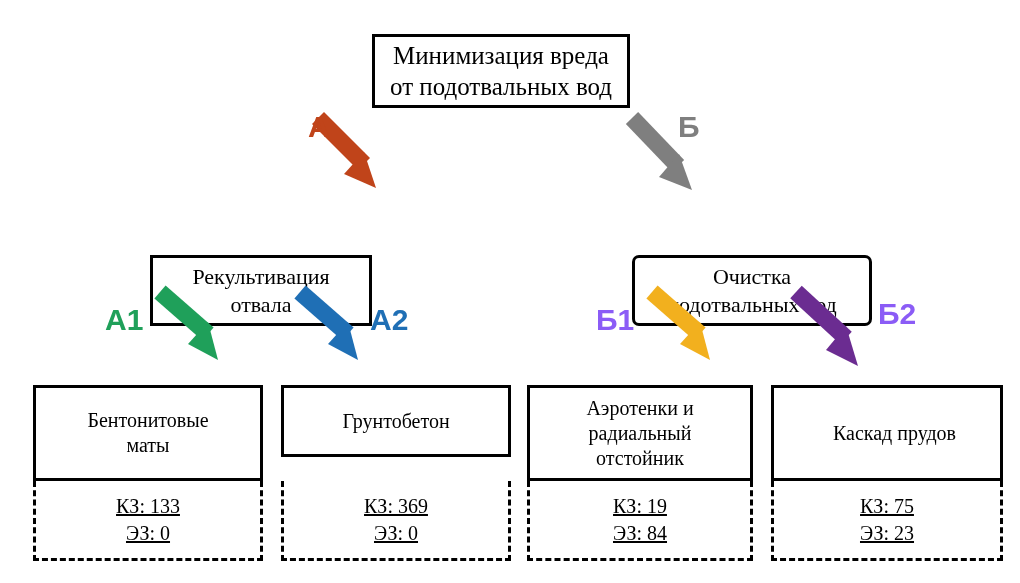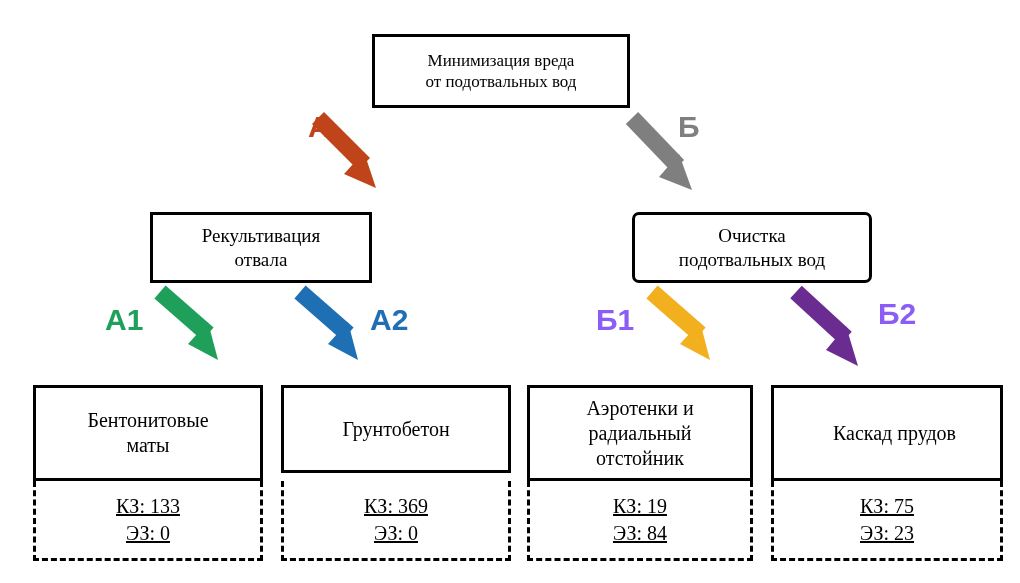--- a/index.html
+++ b/index.html
@@ -28,24 +28,25 @@
     text-align: center;
     font-family: "Liberation Serif", serif;
     color: #000000;
     line-height: 1.25;
   }
   .node .txt {
     display: block;
     white-space: pre-line;
   }
   .root-node {
-    font-size: 17px;
+    font-size: 25px;
   }
   .mid-node {
-    font-size: 19px;
+    font-size: 22px;
+    margin-top: 43px;
   }
   .leaf-node {
     font-size: 20px;
   }
   .metrics {
     position: absolute;
     box-sizing: border-box;
     border: 3px dashed #000000;
     border-top: none;
     background: #ffffff;
@@ -142,21 +143,21 @@
 
   <div class="node leaf-node" style="left:33px; top:385px; width:230px; height:96px;">
     <span class="txt">Бентонитовые
 маты</span>
   </div>
   <div class="metrics" style="left:33px; top:481px; width:230px; height:80px;">
     <span>КЗ: 133</span>
     <span>ЭЗ: 0</span>
   </div>
 
-  <div class="node leaf-node" style="left:281px; top:385px; width:230px; height:88px;">
+  <div class="node leaf-node" style="left:281px; top:385px; width:230px; height:72px;">
     <span class="txt">Грунтобетон</span>
   </div>
   <div class="metrics" style="left:281px; top:481px; width:230px; height:80px;">
     <span>КЗ: 369</span>
     <span>ЭЗ: 0</span>
   </div>
 
   <div class="node leaf-node" style="left:527px; top:385px; width:226px; height:96px;">
     <span class="txt">Аэротенки и
 радиальный

